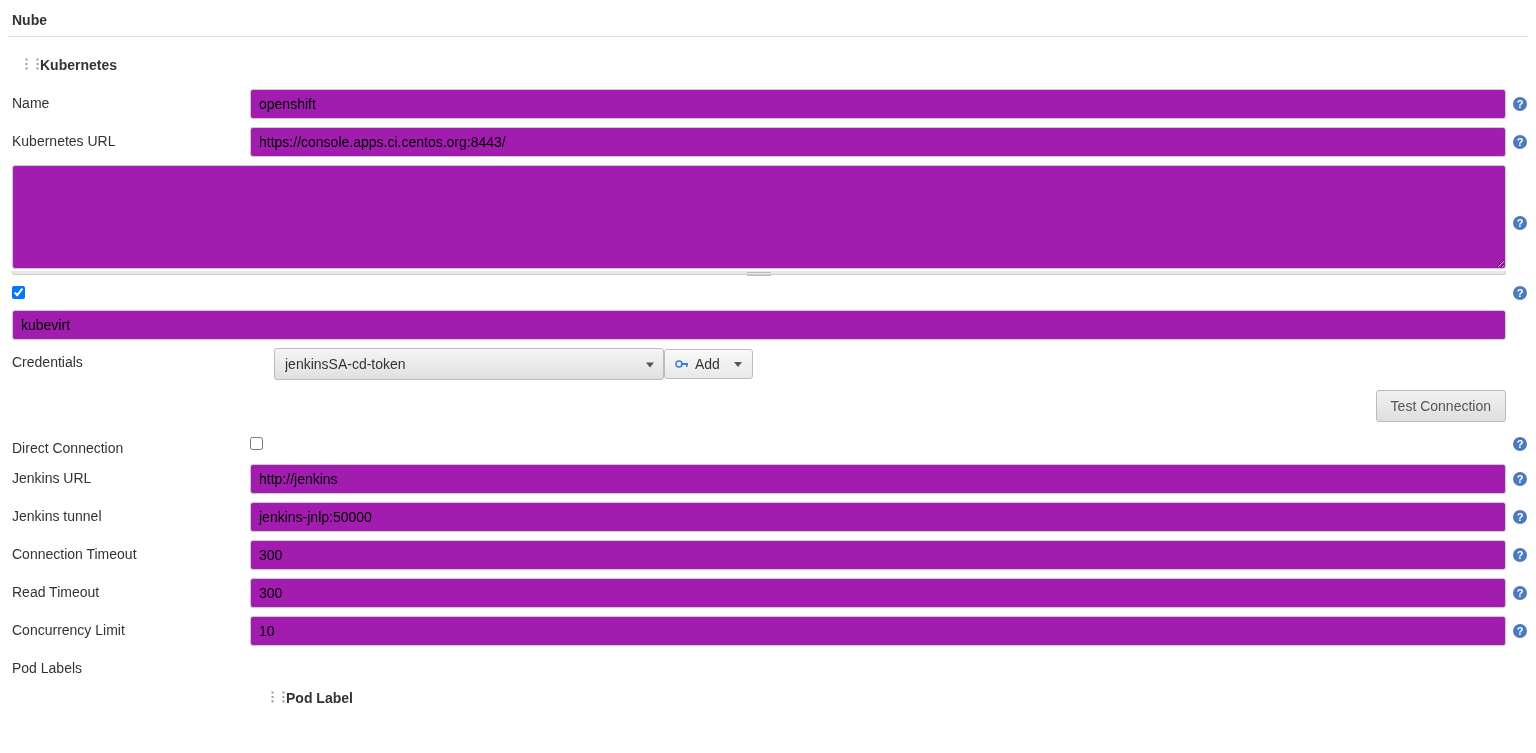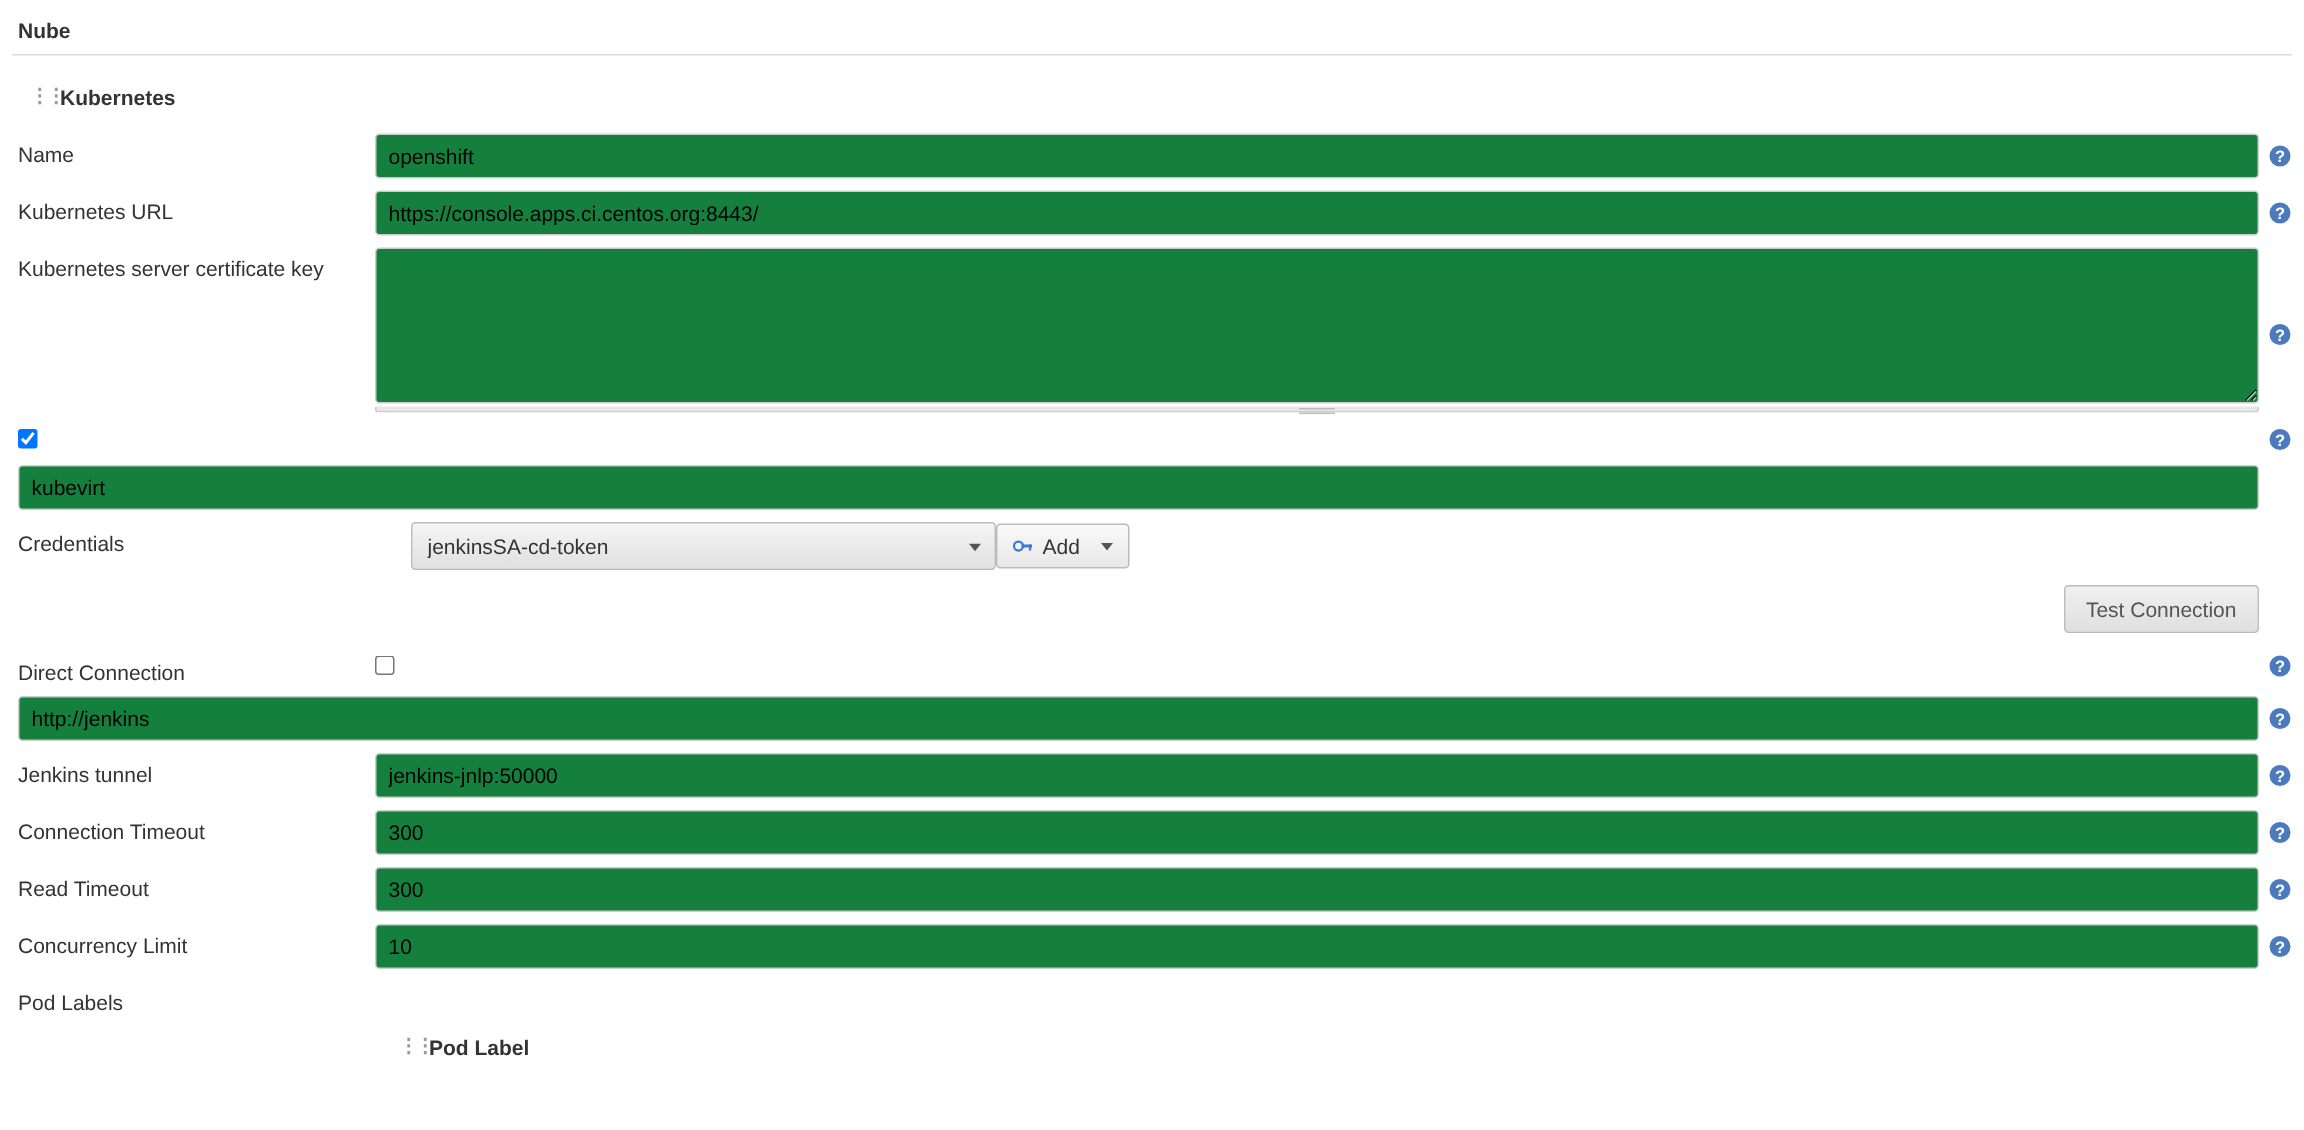--- a/index.html
+++ b/index.html
@@ -69,21 +69,21 @@
       flex: 1;
       min-width: 0;
     }
     input[type="text"], textarea {
       width: 100%;
       padding: 6px 8px;
       border: 1px solid #ccc;
       border-radius: 3px;
       font-size: 14px;
       font-family: inherit;
-      background: #15803d;
+      background: #a21caf;
     }
     textarea {
       height: 104px;
       resize: both;
     }
     .textarea-grip {
       height: 4px;
       background: #e8e8e8;
       border: 1px solid #ccc;
       border-top: none;
@@ -233,21 +233,20 @@
     <span class="help-icon">
       <svg viewBox="0 0 16 16">
           <circle cx="8" cy="8" r="7" fill="#4b7bbd"></circle>
           <text x="8" y="12" text-anchor="middle" font-size="11" font-weight="bold" fill="#fff">?</text>
         </svg>
     </span>
   </div>
 </div>
 
 <div class="form-row">
-  <div class="form-label">Kubernetes server certificate key</div>
   <div class="form-control-wrap">
     <div class="form-control-main">
       <textarea style=""></textarea>
       <div class="textarea-grip"></div>
     </div>
     <span class="help-icon" style="margin-top:50px;">
       <svg viewBox="0 0 16 16">
           <circle cx="8" cy="8" r="7" fill="#4b7bbd"></circle>
           <text x="8" y="12" text-anchor="middle" font-size="11" font-weight="bold" fill="#fff">?</text>
         </svg>
@@ -321,20 +320,21 @@
     <span class="help-icon" style="margin-top:2px;">
       <svg viewBox="0 0 16 16">
           <circle cx="8" cy="8" r="7" fill="#4b7bbd"></circle>
           <text x="8" y="12" text-anchor="middle" font-size="11" font-weight="bold" fill="#fff">?</text>
         </svg>
     </span>
   </div>
 </div>
 
 <div class="form-row">
+  <div class="form-label">Jenkins URL</div>
   <div class="form-control-wrap">
     <div class="form-control-main">
       <input type="text" value="http://jenkins" style="">
     </div>
     <span class="help-icon">
       <svg viewBox="0 0 16 16">
           <circle cx="8" cy="8" r="7" fill="#4b7bbd"></circle>
           <text x="8" y="12" text-anchor="middle" font-size="11" font-weight="bold" fill="#fff">?</text>
         </svg>
     </span>

